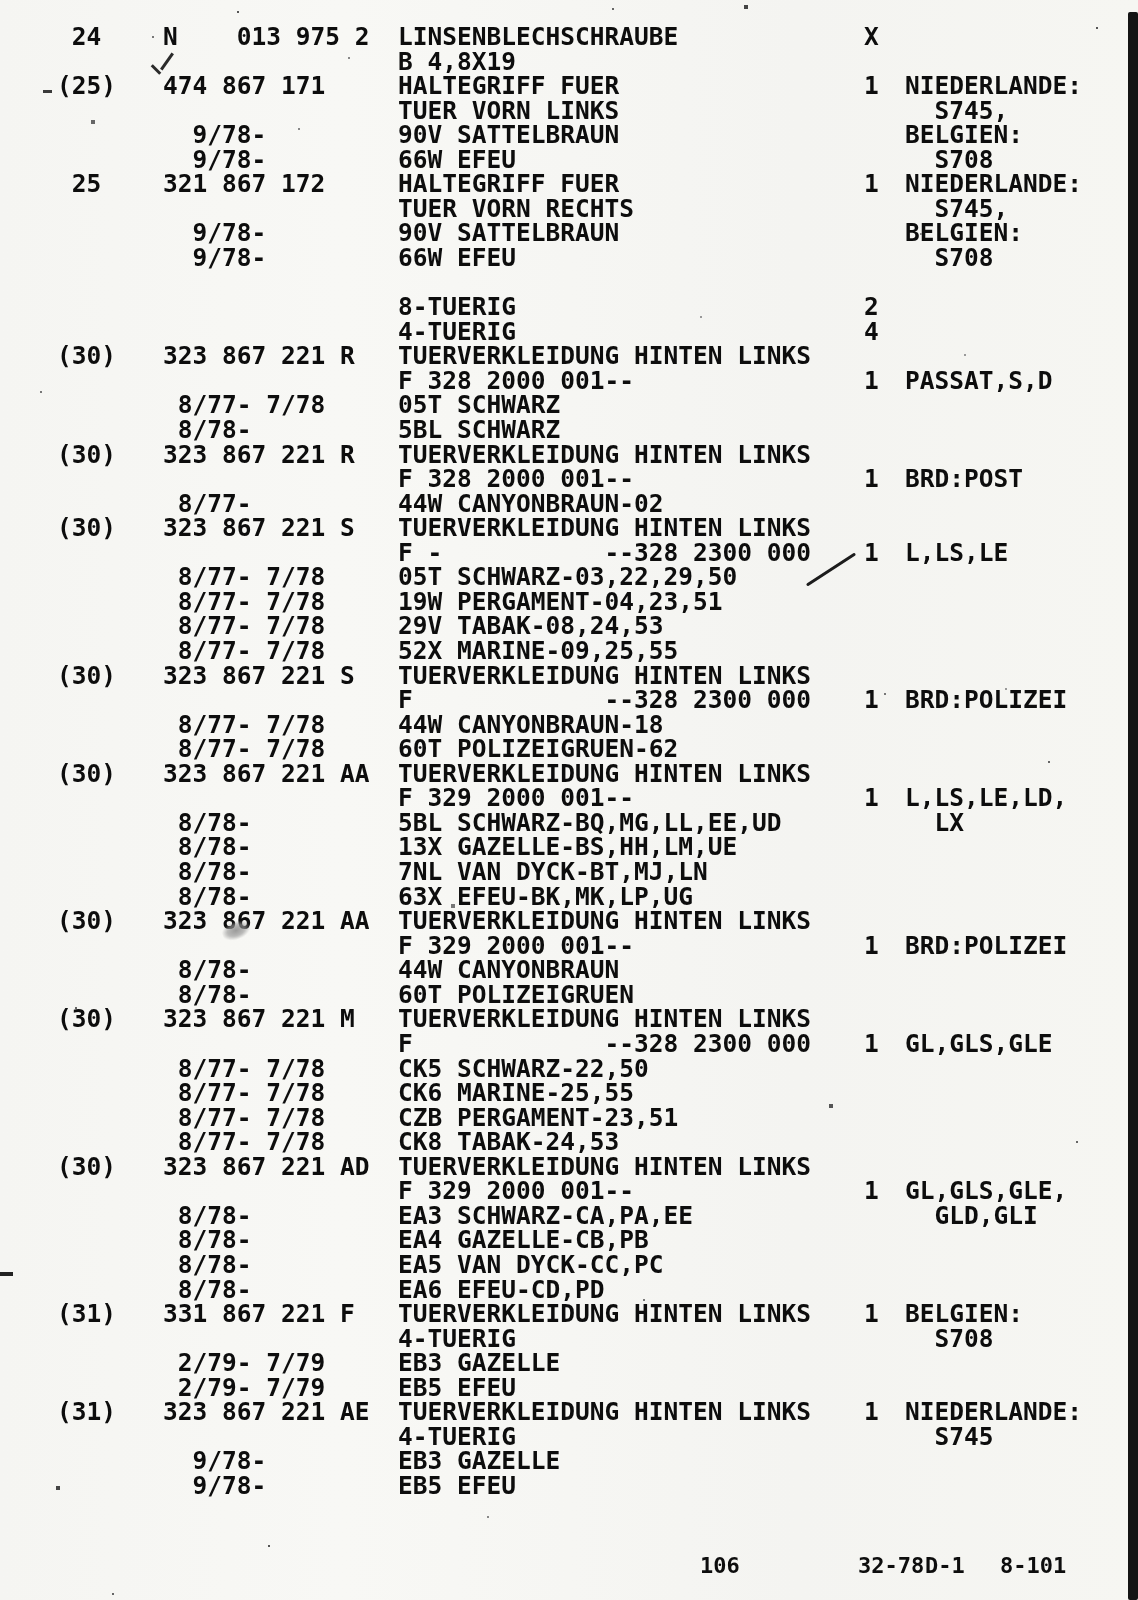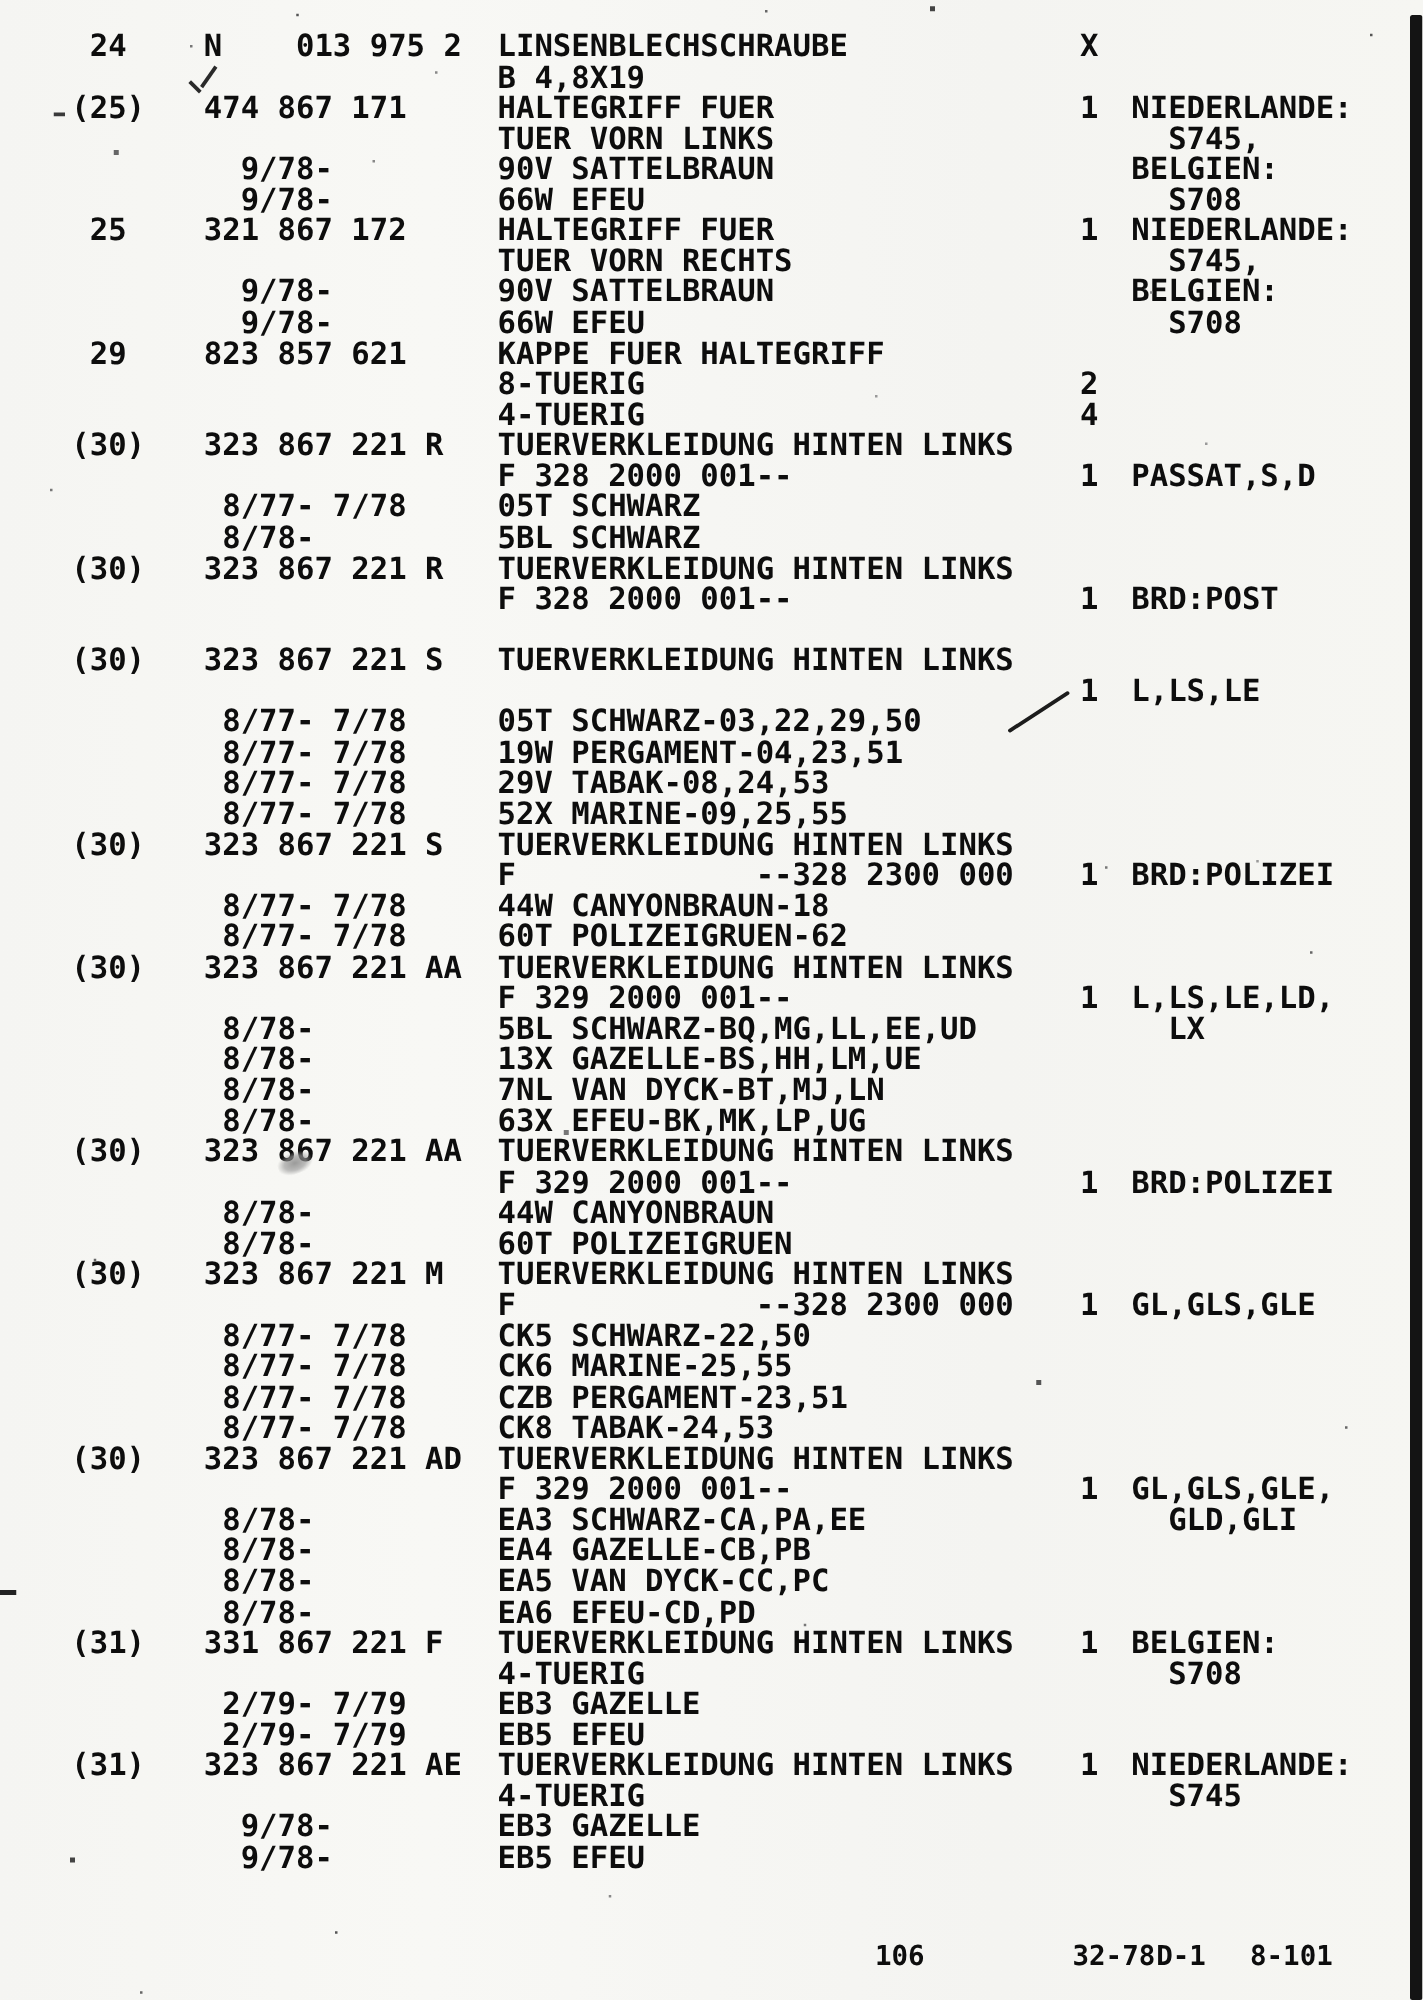--- a/index.html
+++ b/index.html
@@ -145,27 +145,20 @@
       <span class="cell-qty"></span>
       <span class="cell-note">BELGIEN:</span>
     </div>
       <div class="row" style="top: 245.04px;">
       <span class="cell-pos"></span>
       <span class="cell-code">  9/78-</span>
       <span class="cell-desc">66W EFEU</span>
       <span class="cell-qty"></span>
       <span class="cell-note">  S708</span>
     </div>
-      <div class="row" style="top: 269.6px;">
-      <span class="cell-pos"> 29</span>
-      <span class="cell-code">823 857 621</span>
-      <span class="cell-desc">KAPPE FUER HALTEGRIFF</span>
-      <span class="cell-qty"></span>
-      <span class="cell-note"></span>
-    </div>
       <div class="row" style="top: 294.16px;">
       <span class="cell-pos"></span>
       <span class="cell-code"></span>
       <span class="cell-desc">8-TUERIG</span>
       <span class="cell-qty">2</span>
       <span class="cell-note"></span>
     </div>
       <div class="row" style="top: 318.72px;">
       <span class="cell-pos"></span>
       <span class="cell-code"></span>
@@ -208,30 +201,38 @@
       <span class="cell-qty"></span>
       <span class="cell-note"></span>
     </div>
       <div class="row" style="top: 466.08px;">
       <span class="cell-pos"></span>
       <span class="cell-code"></span>
       <span class="cell-desc">F 328 2000 001--</span>
       <span class="cell-qty">1</span>
       <span class="cell-note">BRD:POST</span>
     </div>
+      <div class="row" style="top: 490.64px;">
+      <span class="cell-pos"></span>
+      <span class="cell-code"> 8/77-</span>
+      <span class="cell-desc">44W CANYONBRAUN-02</span>
+      <span class="cell-qty"></span>
+      <span class="cell-note"></span>
+    </div>
       <div class="row" style="top: 515.2px;">
       <span class="cell-pos">(30)</span>
       <span class="cell-code">323 867 221 S</span>
       <span class="cell-desc">TUERVERKLEIDUNG HINTEN LINKS</span>
       <span class="cell-qty"></span>
       <span class="cell-note"></span>
     </div>
       <div class="row" style="top: 539.76px;">
       <span class="cell-pos"></span>
       <span class="cell-code"></span>
+      <span class="cell-desc">F -           --328 2300 000</span>
       <span class="cell-qty">1</span>
       <span class="cell-note">L,LS,LE</span>
     </div>
       <div class="row" style="top: 564.32px;">
       <span class="cell-pos"></span>
       <span class="cell-code"> 8/77- 7/78</span>
       <span class="cell-desc">05T SCHWARZ-03,22,29,50</span>
       <span class="cell-qty"></span>
       <span class="cell-note"></span>
     </div>

